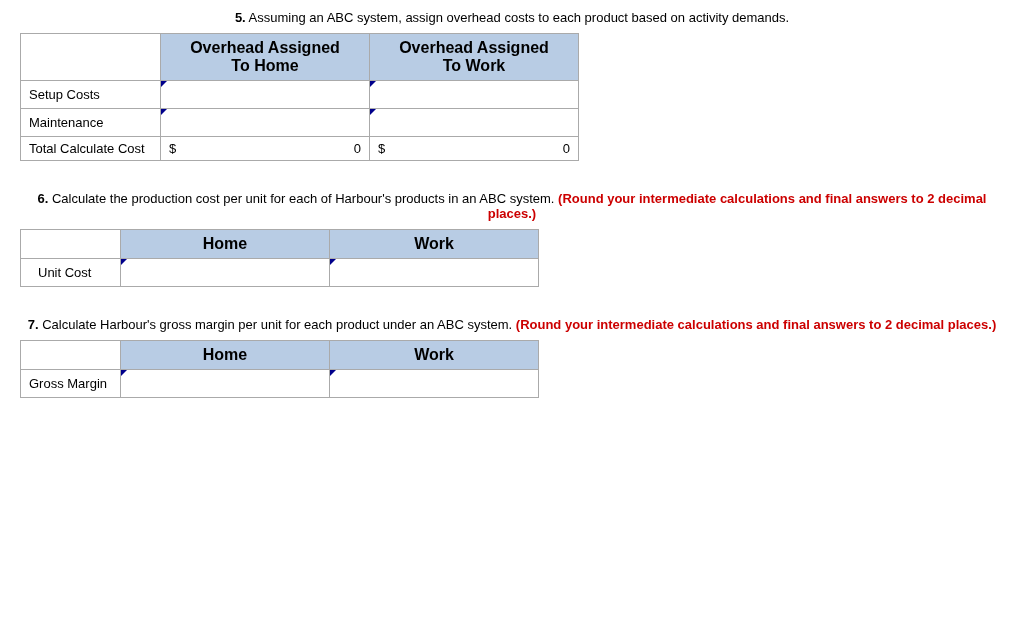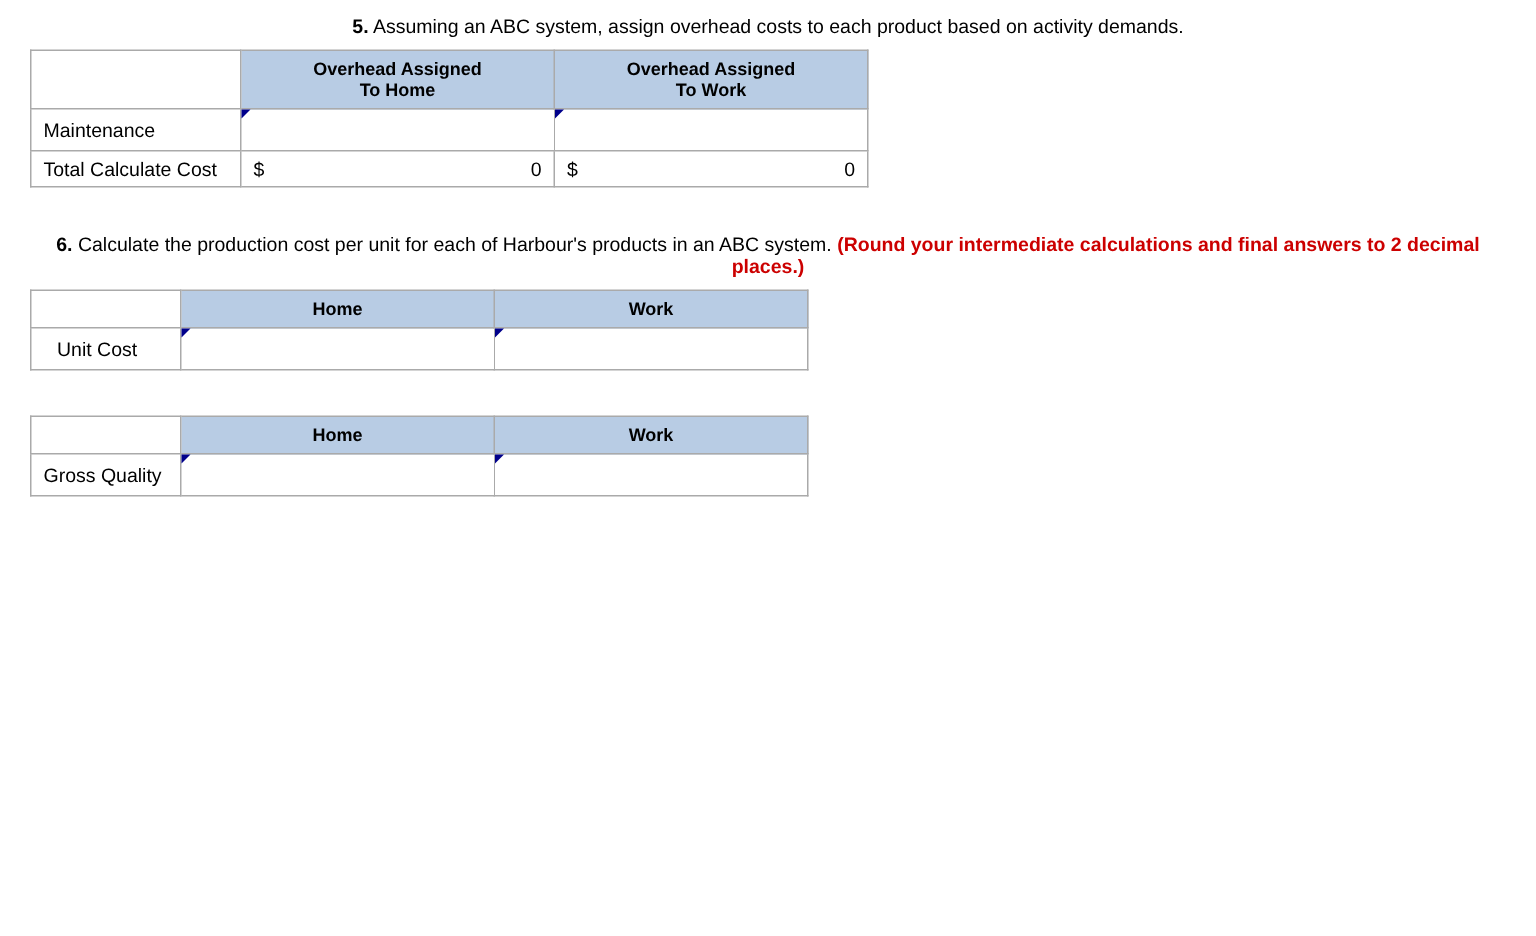--- a/index.html
+++ b/index.html
@@ -31,21 +31,21 @@
       margin-bottom: 20px;
     }
     table td, table th {
       border: 1px solid #aaa;
       padding: 4px 8px;
       font-size: 13px;
     }
     .header-cell {
       background-color: #b8cce4;
       font-weight: bold;
-      font-size: 12px;
+      font-size: 16px;
       padding: 5px 8px;
     }
     .row-label {
       min-width: 140px;
       background: #fff;
       border: 1px solid #aaa;
     }
     .data-cell {
       min-width: 140px;
       background: #fff;
@@ -114,20 +114,31 @@
           <span>To Home</span>
         </th>
         <th class="header-cell">
           <span>Overhead Assigned</span><br>
           <span>To Work</span>
         </th>
       </tr>
     </thead>
     <tbody>
       <tr>
+        <td class="row-label">Setup Costs</td>
+        <td class="data-cell cell-with-marker">
+          <div class="corner-marker"></div>
+          <input type="text" style="">
+        </td>
+        <td class="data-cell cell-with-marker">
+          <div class="corner-marker"></div>
+          <input type="text" style="">
+        </td>
+      </tr>
+      <tr>
         <td class="row-label">Maintenance</td>
         <td class="data-cell cell-with-marker">
           <div class="corner-marker"></div>
           <input type="text" style="">
         </td>
         <td class="data-cell cell-with-marker">
           <div class="corner-marker"></div>
           <input type="text" style="">
         </td>
       </tr>
@@ -173,32 +184,35 @@
         <td class="data-cell cell-with-marker" style="min-width:110px;">
           <div class="corner-marker"></div>
           <input type="text" style="">
         </td>
       </tr>
     </tbody>
   </table>
 </div>
 
 <div class="section">
+  <p class="question-label">
+    <strong>7.</strong><span> Calculate Harbour's gross margin per unit for each product under an ABC system. </span><span class="highlight">(Round your intermediate calculations and final answers to 2 decimal places.)</span>
+  </p>
 
   <table class="small-table">
     <thead>
       <tr>
         <td style="min-width:100px; border:1px solid #aaa; background:#fff;"></td>
         <th class="header-cell" style="min-width:110px;">Home</th>
         <th class="header-cell" style="min-width:110px;">Work</th>
       </tr>
     </thead>
     <tbody>
       <tr>
-        <td class="row-label" style="min-width:100px;">Gross Quality</td>
+        <td class="row-label" style="min-width:100px;">Gross Margin</td>
         <td class="data-cell cell-with-marker" style="min-width:110px;">
           <div class="corner-marker"></div>
           <input type="text" style="">
         </td>
         <td class="data-cell cell-with-marker" style="min-width:110px;">
           <div class="corner-marker"></div>
           <input type="text" style="">
         </td>
       </tr>
     </tbody>

